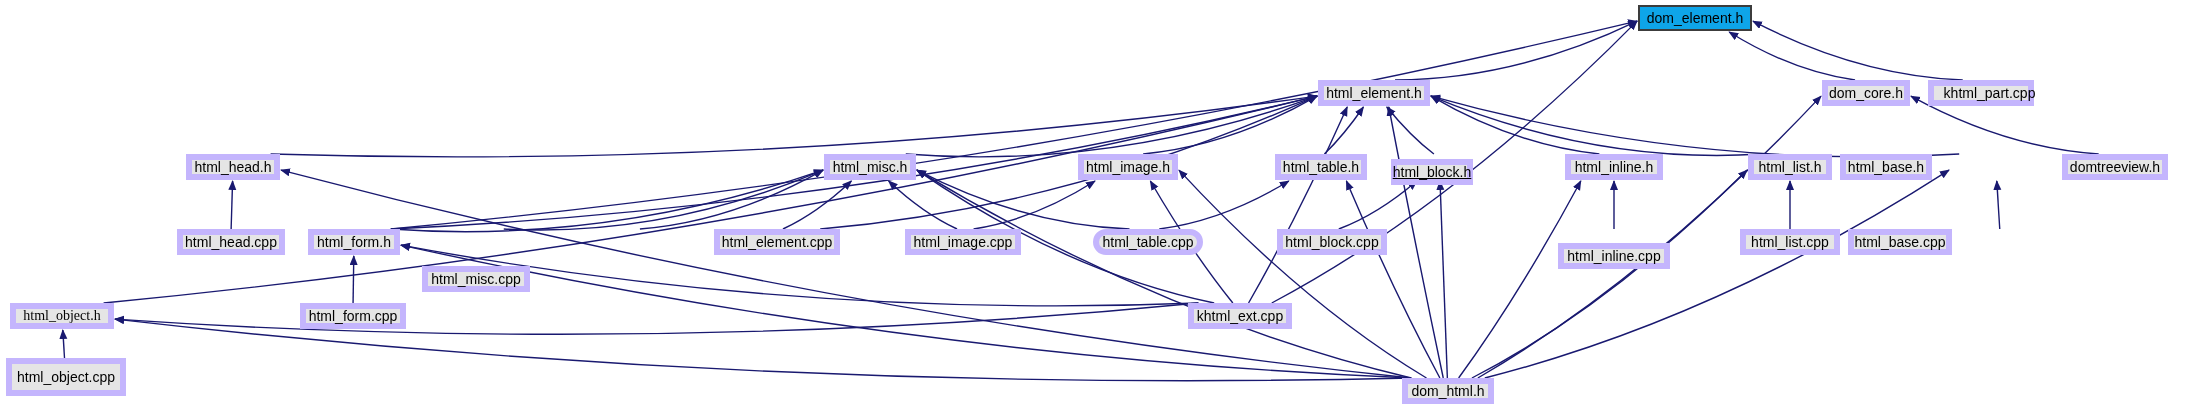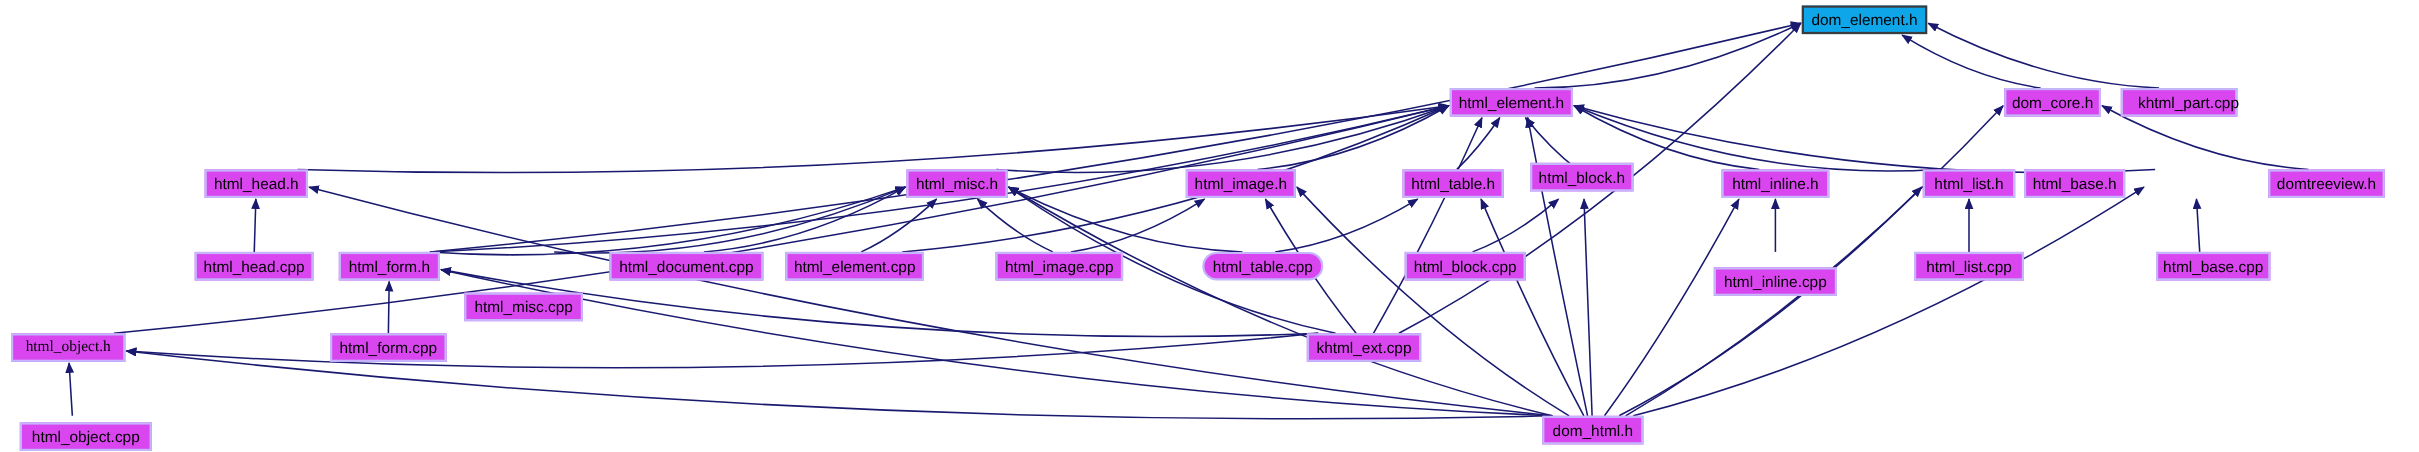--- a/index.html
+++ b/index.html
@@ -7,22 +7,22 @@
     position:relative;
     width:2199px;height:411px;
     font-family:"Liberation Sans","DejaVu Sans",sans-serif;
     overflow:hidden;
     background:#ffffff;
   }
   .graph svg{position:absolute;left:0;top:0;}
   .node{
     position:absolute;
     box-sizing:border-box;
-    border:2px solid #c4b5fd;
-    background:#d946ef;
+    border:6px solid #c4b5fd;
+    background:#e5e5e5;
     color:#000000;
     font-size:14px;
     line-height:1;
     display:flex;align-items:center;justify-content:center;
     white-space:nowrap;
     cursor:pointer;
     z-index:2;
   }
   .node.hl{
     background:#0ea5e9;
@@ -93,34 +93,33 @@
   </svg>
 
 <div class="node hl" style="left: 1638px; top: 5px; width: 114px; height: 26px;">dom_element.h</div>
     <div class="node" style="left: 1318px; top: 80px; width: 112px; height: 26px;">html_element.h</div>
     <div class="node" style="left: 1822px; top: 80px; width: 88px; height: 26px;">dom_core.h</div>
     <div class="node" style="left: 1928px; top: 80px; width: 106px; height: 26px; padding-left: 17px;">khtml_part.cpp</div>
     <div class="node" style="left: 186px; top: 154px; width: 94px; height: 26px;">html_head.h</div>
     <div class="node" style="left: 824px; top: 154px; width: 92px; height: 26px;">html_misc.h</div>
     <div class="node" style="left: 1078px; top: 154px; width: 100px; height: 26px;">html_image.h</div>
     <div class="node" style="left: 1275px; top: 154px; width: 92px; height: 26px;">html_table.h</div>
-    <div class="node" style="left: 1391px; top: 148px; width: 94px; height: 26px;">html_block.h</div>
+    <div class="node" style="left: 1391px; top: 159px; width: 82px; height: 26px; text-decoration: underline;">html_block.h</div>
     <div class="node" style="left: 1565px; top: 154px; width: 98px; height: 26px;">html_inline.h</div>
     <div class="node" style="left: 1748px; top: 154px; width: 84px; height: 26px;">html_list.h</div>
     <div class="node" style="left: 1840px; top: 154px; width: 92px; height: 26px;">html_base.h</div>
     <div class="node" style="left: 2062px; top: 154px; width: 106px; height: 26px;">domtreeview.h</div>
     <div class="node" style="left: 177px; top: 229px; width: 108px; height: 26px;">html_head.cpp</div>
     <div class="node" style="left: 308px; top: 229px; width: 92px; height: 26px;">html_form.h</div>
     <div class="node" style="left: 422px; top: 229px; width: 108px; height: 26px; margin-top: 37px;">html_misc.cpp</div>
-    <div class="node" style="left: 554px; top: 229px; width: 140px; height: 26px;">html_document.cpp</div>
     <div class="node" style="left: 714px; top: 229px; width: 126px; height: 26px;">html_element.cpp</div>
     <div class="node" style="left: 905px; top: 229px; width: 116px; height: 26px;">html_image.cpp</div>
     <div class="node" style="left: 1093px; top: 229px; width: 110px; height: 26px; border-radius: 13px;">html_table.cpp</div>
     <div class="node" style="left: 1277px; top: 229px; width: 110px; height: 26px;">html_block.cpp</div>
     <div class="node" style="left: 1558px; top: 243px; width: 112px; height: 26px;">html_inline.cpp</div>
     <div class="node" style="left: 1740px; top: 229px; width: 100px; height: 26px;">html_list.cpp</div>
-    <div class="node" style="left: 1960px; top: 229px; width: 104px; height: 26px;">html_base.cpp</div>
+    <div class="node" style="left: 1848px; top: 229px; width: 104px; height: 26px;">html_base.cpp</div>
     <div class="node" style="left: 10px; top: 303px; width: 104px; height: 26px; font-family: Liberation Serif, serif;">html_object.h</div>
     <div class="node" style="left: 300px; top: 303px; width: 106px; height: 26px;">html_form.cpp</div>
     <div class="node" style="left: 1188px; top: 303px; width: 104px; height: 26px;">khtml_ext.cpp</div>
-    <div class="node" style="left: 6px; top: 384px; width: 120px; height: 26px; margin-left: 12px;">html_object.cpp</div>
+    <div class="node" style="left: 6px; top: 358px; width: 120px; height: 38px;">html_object.cpp</div>
     <div class="node" style="left: 1402px; top: 378px; width: 92px; height: 26px;">dom_html.h</div>
   </div>
 
 </body></html>

